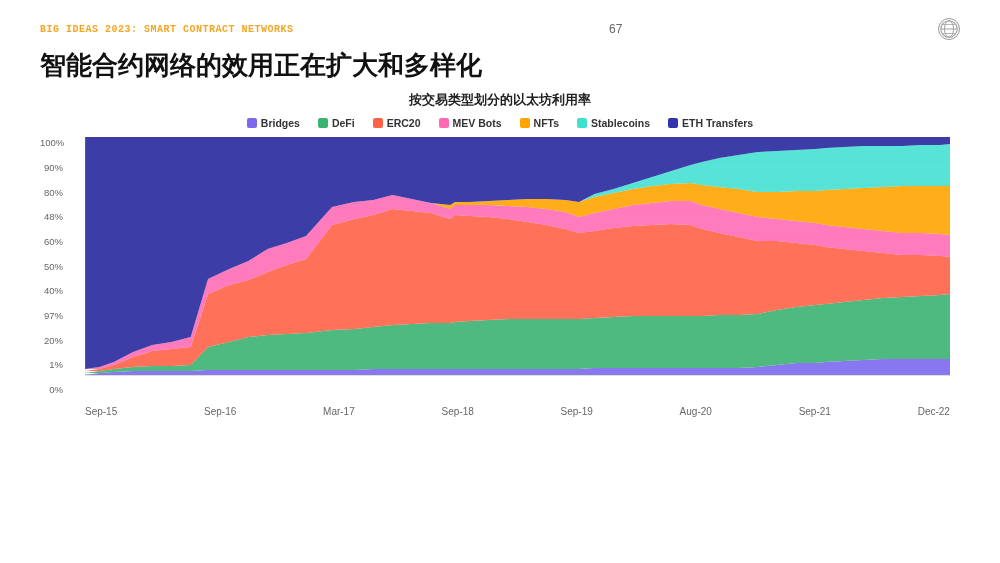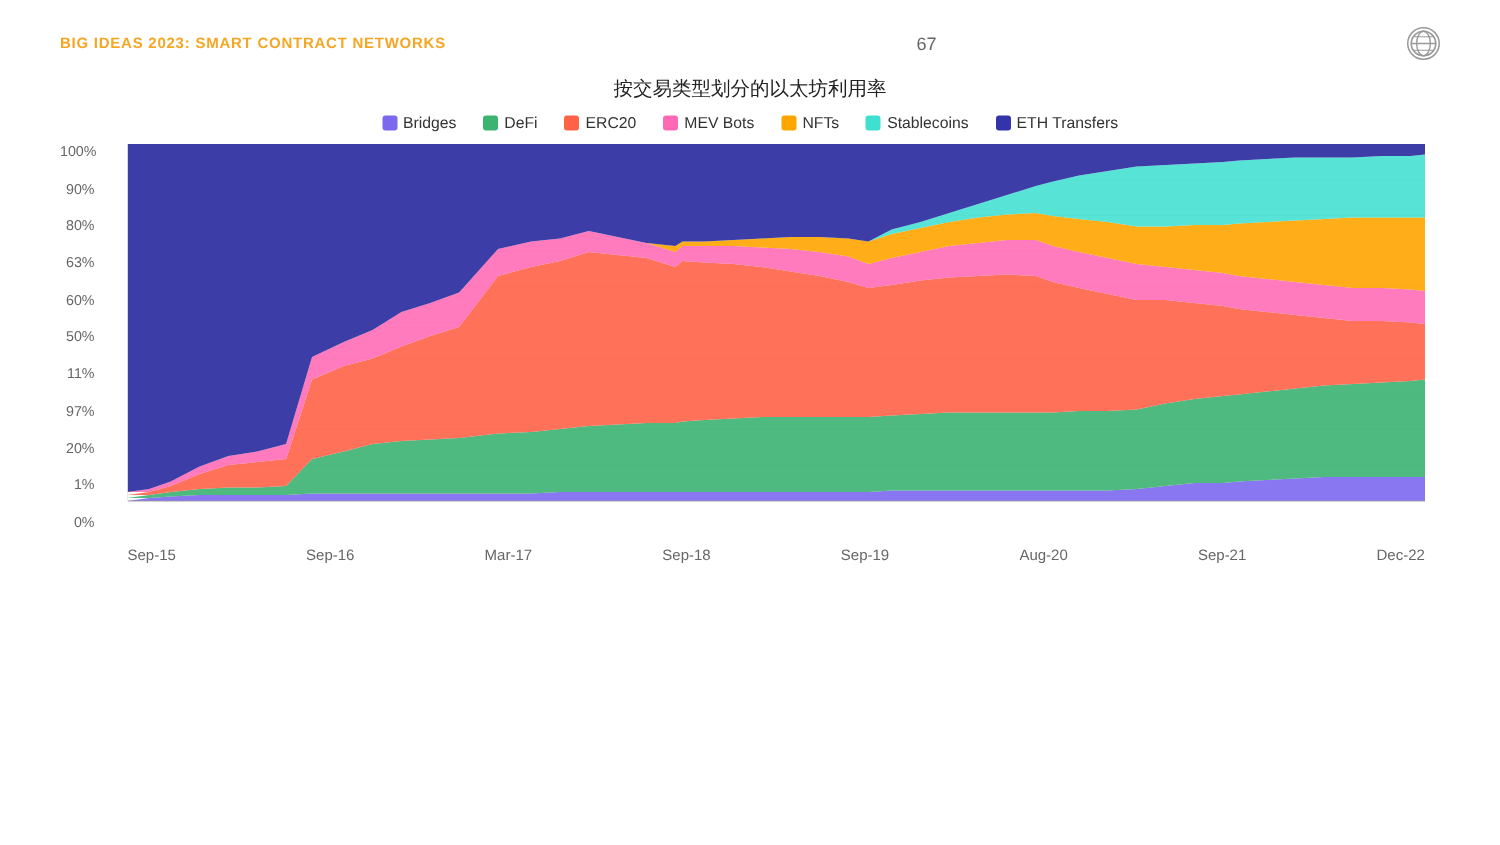--- a/index.html
+++ b/index.html
@@ -20,20 +20,21 @@
       display: flex;
       justify-content: space-between;
       align-items: center;
       margin-bottom: 10px;
     }
     .header-left {
       font-size: 10px;
       font-weight: bold;
       letter-spacing: 0.5px;
       color: #333;
+      font-family: Liberation Mono, monospace;
     }
     .header-left span {
       color: #f5a623;
     }
     .header-center {
       font-size: 12px;
       color: #666;
     }
     .header-right {
       width: 22px;
@@ -59,37 +60,38 @@
     }
     .page-subtitle {
       font-size: 12px;
       color: #444;
       margin-bottom: 14px;
       line-height: 1.5;
     }
     .chart-title {
       text-align: center;
       font-size: 13px;
-      font-weight: normal;
+      font-weight: bold;
       color: #222;
       margin-bottom: 8px;
     }
     .legend {
       display: flex;
       justify-content: center;
       gap: 18px;
       margin-bottom: 8px;
       flex-wrap: wrap;
     }
     .legend-item {
       display: flex;
       align-items: center;
       gap: 4px;
       font-size: 10.5px;
       color: #333;
+      font-weight: bold;
     }
     .legend-dot {
       width: 10px;
       height: 10px;
       border-radius: 2px;
       flex-shrink: 0;
     }
     .chart-container {
       position: relative;
       width: 100%;
@@ -156,20 +158,21 @@
           <circle cx="11" cy="11" r="9" fill="none" stroke="#999" stroke-width="1.2"></circle>
           <ellipse cx="11" cy="11" rx="5" ry="9" fill="none" stroke="#999" stroke-width="1"></ellipse>
           <line x1="2" y1="11" x2="20" y2="11" stroke="#999" stroke-width="1"></line>
           <line x1="4" y1="6" x2="18" y2="6" stroke="#999" stroke-width="0.8"></line>
           <line x1="4" y1="16" x2="18" y2="16" stroke="#999" stroke-width="0.8"></line>
         </svg>
       </div>
     </div>
   </div>
 
+  <h1 class="page-title">智能合约网络的效用正在扩大和多样化</h1>
 
   <div class="chart-title">按交易类型划分的以太坊利用率</div>
 
   <div class="legend">
     <div class="legend-item">
       <div class="legend-dot" style="background:#7b68ee"></div>
       <span>Bridges</span>
     </div>
     <div class="legend-item">
       <div class="legend-dot" style="background:#3cb371"></div>
@@ -197,24 +200,24 @@
     </div>
   </div>
 
   <div class="chart-container">
 
     <div class="y-axis">
       <div class="y-label">0%</div>
       <div class="y-label">1%</div>
       <div class="y-label">20%</div>
       <div class="y-label">97%</div>
-      <div class="y-label">11%</div>
+      <div class="y-label">40%</div>
       <div class="y-label">50%</div>
       <div class="y-label">60%</div>
-      <div class="y-label">63%</div>
+      <div class="y-label">48%</div>
       <div class="y-label">80%</div>
       <div class="y-label">90%</div>
       <div class="y-label">100%</div>
     </div>
 
     <div class="chart-area">
       <svg class="chart-svg" viewBox="0 0 900 258" preserveAspectRatio="none">
 
         <rect x="0" y="0" width="900" height="238" fill="#f9f9f9"></rect>
 

